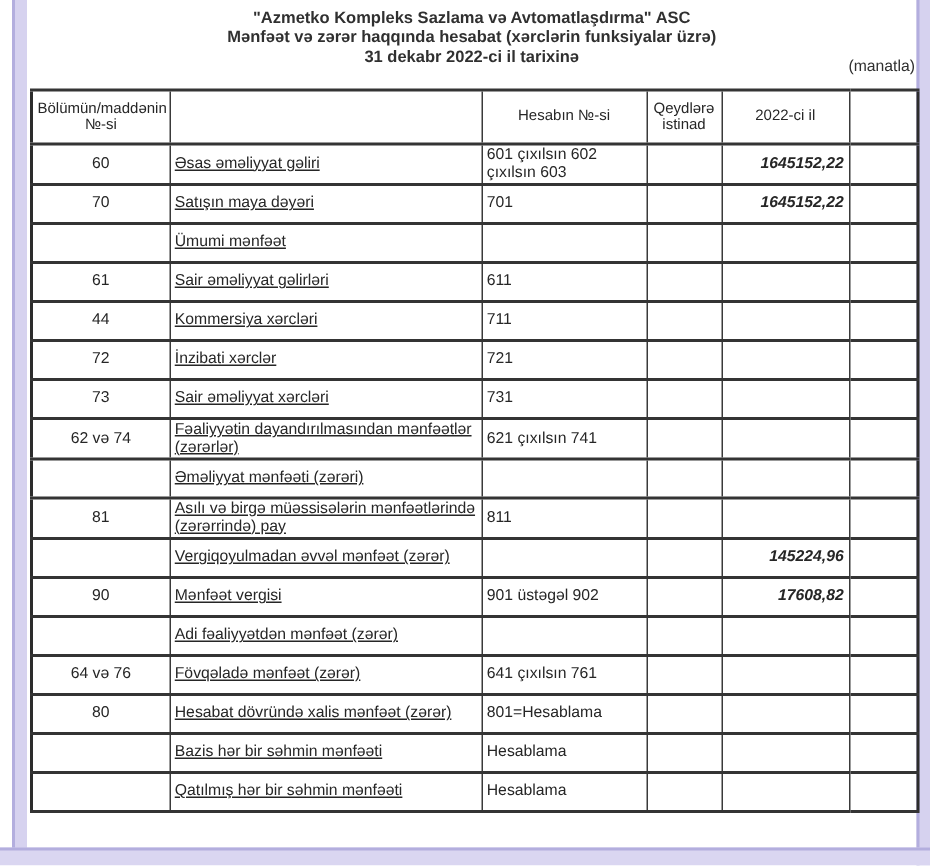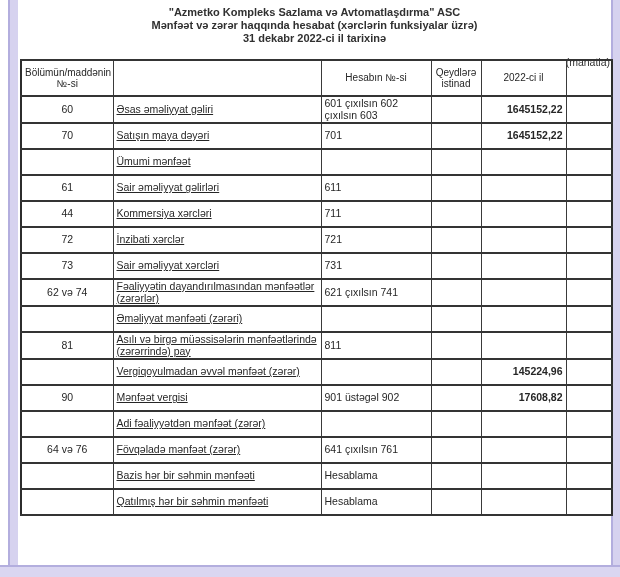--- a/index.html
+++ b/index.html
@@ -27,21 +27,21 @@
     background: #dad6f1; border-top: 2px solid #b3aede;
   }
   .title-block {
     position: absolute; top: 6px; left: 17px; width: 595px;
     text-align: center;
   }
   .title-line {
     font-size: 11px; font-weight: bold; line-height: 13px; color: #303030;
   }
   .currency-note {
-    position: absolute; top: 56px; right: 10px;
+    position: absolute; top: 38px; right: 10px;
     font-size: 10.5px; color: #303030; padding-left: 31px;
   }
   table.report {
     position: absolute; left: 20px; top: 59px;
     border-collapse: collapse;
     width: 591px;
     table-layout: fixed;
     font-size: 10.5px;
     color: #262626;
   }
@@ -59,21 +59,21 @@
     font-size: 10px;
     text-align: center;
     height: 32px;
     line-height: 11.5px;
   }
   table.report td { height: 22px; line-height: 11.5px; }
   td.c-no    { text-align: center; }
   td.c-name  { text-align: left; text-decoration: underline; }
   td.c-acct  { text-align: left; }
   td.c-notes { text-align: center; }
-  td.c-val   { text-align: right; font-weight: bold; padding-right: 5px; }
+  td.c-val   { text-align: right; font-weight: bold; padding-right: 5px; font-style: italic; }
   td.c-extra { text-align: center; }
 </style>
 </head>
 <body>
 
 <div class="strip-left"></div>
 <div class="strip-right"></div>
 <div class="strip-bottom"></div>
 
 <div class="title-block">
@@ -210,20 +210,28 @@
   </tr>
       <tr>
     <td class="c-no">64 və 76</td>
     <td class="c-name">Fövqəladə mənfəət (zərər)</td>
     <td class="c-acct">641 çıxılsın 761</td>
     <td class="c-notes"></td>
     <td class="c-val"></td>
     <td class="c-extra"></td>
   </tr>
       <tr>
+    <td class="c-no">80</td>
+    <td class="c-name">Hesabat dövründə xalis mənfəət (zərər)</td>
+    <td class="c-acct">801=Hesablama</td>
+    <td class="c-notes"></td>
+    <td class="c-val"></td>
+    <td class="c-extra"></td>
+  </tr>
+      <tr>
     <td class="c-no"></td>
     <td class="c-name">Bazis hər bir səhmin mənfəəti</td>
     <td class="c-acct">Hesablama</td>
     <td class="c-notes"></td>
     <td class="c-val"></td>
     <td class="c-extra"></td>
   </tr>
       <tr>
     <td class="c-no"></td>
     <td class="c-name">Qatılmış hər bir səhmin mənfəəti</td>

